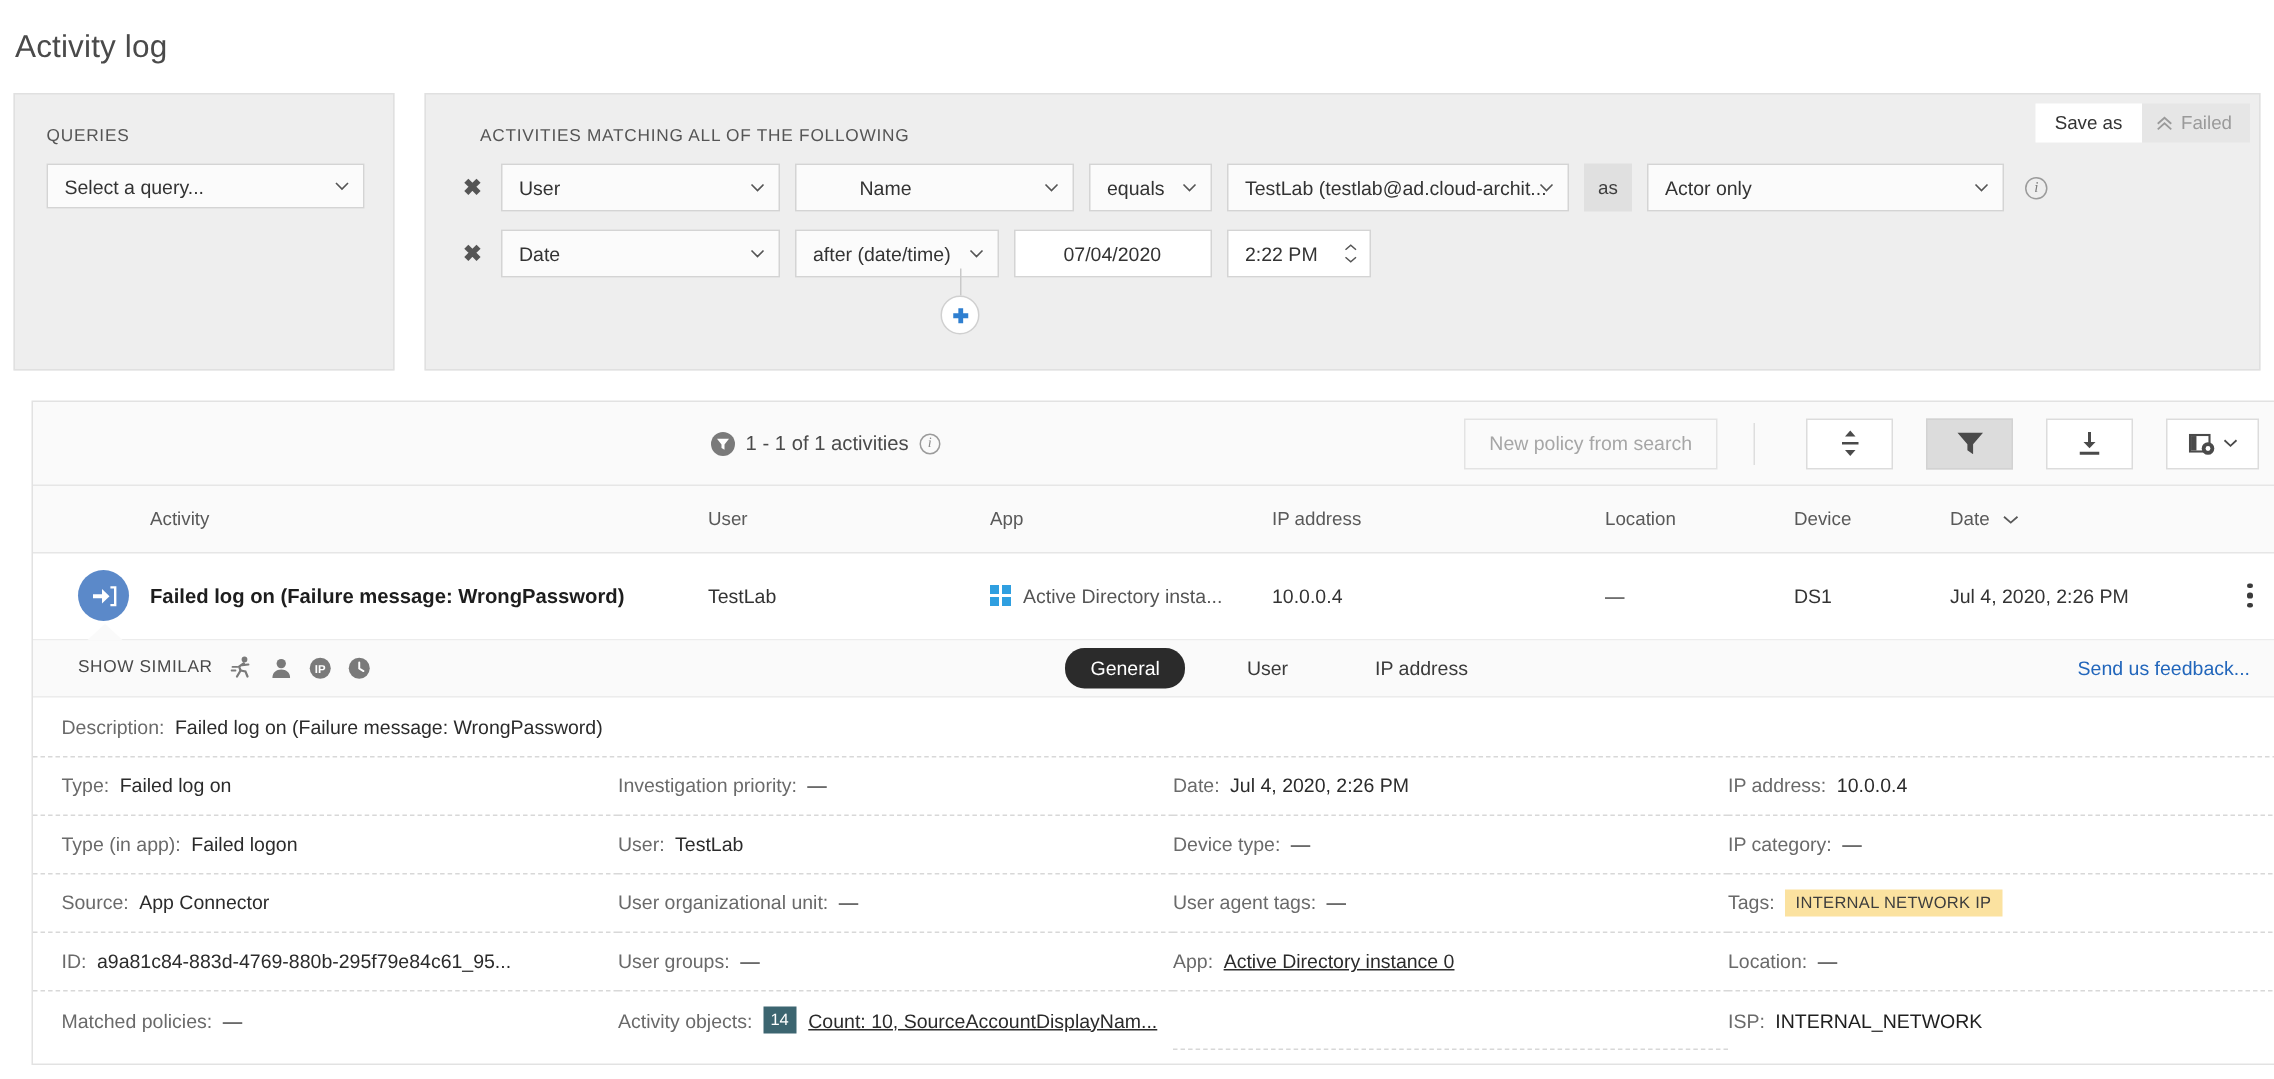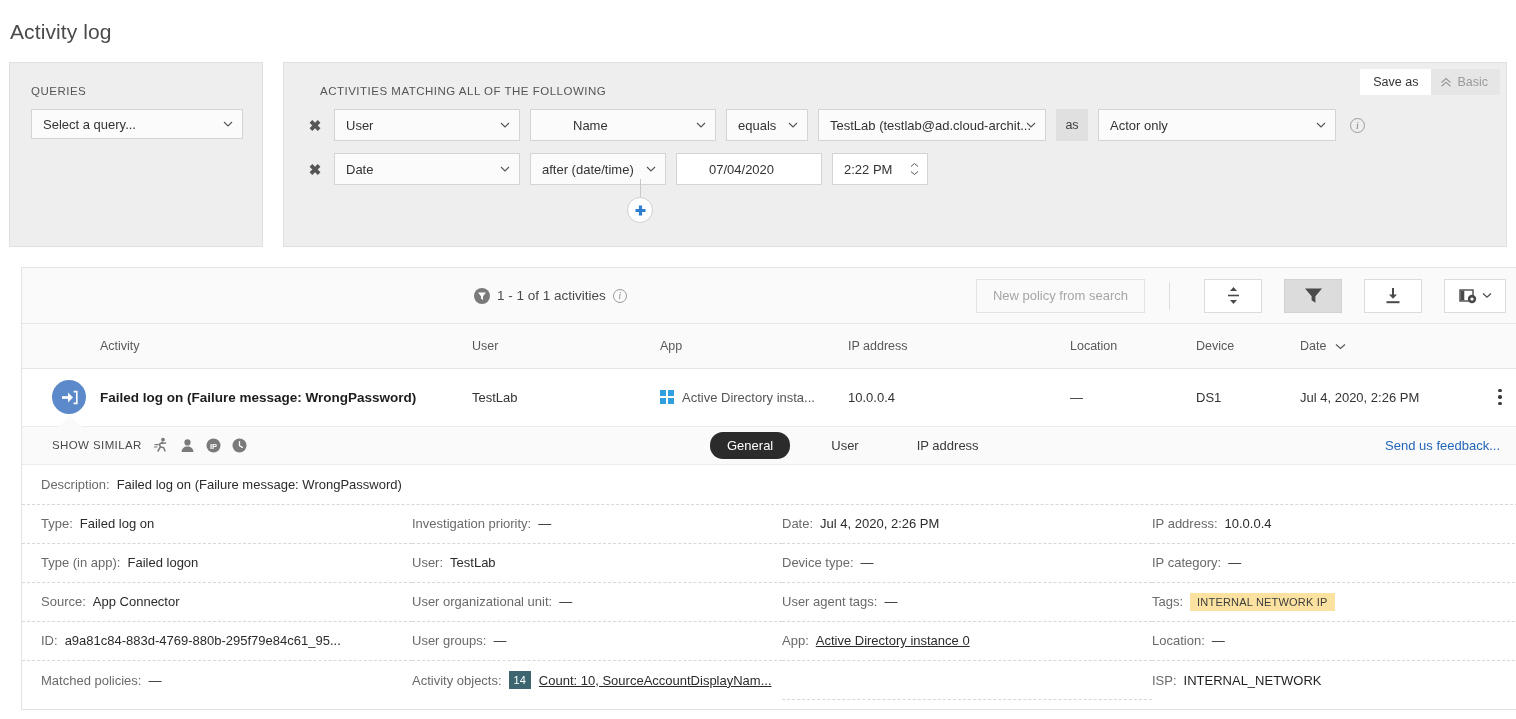--- a/index.html
+++ b/index.html
@@ -87,21 +87,21 @@
     color: #7d7d7d; font-size: 10px; font-style: italic;
     display: flex; align-items: center; justify-content: center;
     font-family: "Liberation Serif", serif; margin-left: 4px; cursor: pointer;
   }
   .w-after { width: 136px; }
   .txt-input {
     background: #ffffff; border: 1px solid #d4d4d4; height: 32px;
     display: flex; align-items: center; padding: 0 11px; font-size: 13px;
     color: #333; font-family: inherit;
   }
-  .w-date { width: 146px; padding-left: 32px; }
+  .w-date { width: 132px; padding-left: 32px; }
   .time-input {
     position: relative; background: #ffffff; border: 1px solid #d4d4d4;
     height: 32px; width: 96px; display: flex; align-items: center;
     padding: 0 24px 0 11px; font-size: 13px; color: #333;
   }
   .spinner {
     position: absolute; right: 8px; top: 50%; transform: translateY(-50%);
     display: flex; flex-direction: column; gap: 3px; cursor: pointer;
   }
   .add-cond-wrap { position: absolute; left: 334px; top: 122px; }
@@ -259,21 +259,21 @@
     <div class="filters-panel">
       <div class="panel-caption filters-caption">ACTIVITIES MATCHING ALL OF THE FOLLOWING</div>
 
       <div class="saveas-group">
         <button class="saveas-btn">Save as</button>
         <button class="basic-btn">
           <svg width="12" height="11" viewBox="0 0 12 11">
             <path d="M1.5 5.5 L6 1.5 L10.5 5.5" fill="none" stroke="#9a9a9a" stroke-width="1.2"></path>
             <path d="M1.5 9.2 L6 5.2 L10.5 9.2" fill="none" stroke="#9a9a9a" stroke-width="1.2"></path>
           </svg>
-          <span>Basic</span>
+          <span>Failed</span>
         </button>
       </div>
 
       <div class="filter-row r1">
         <div class="remove-x">✖</div>
         <div class="select-box fld w-user">
           <span>User</span>
           <svg class="chev" viewBox="0 0 10 10">
               <path d="M1 3 L5 7 L9 3" fill="none" stroke="#555" stroke-width="1.1"></path>
             </svg>

